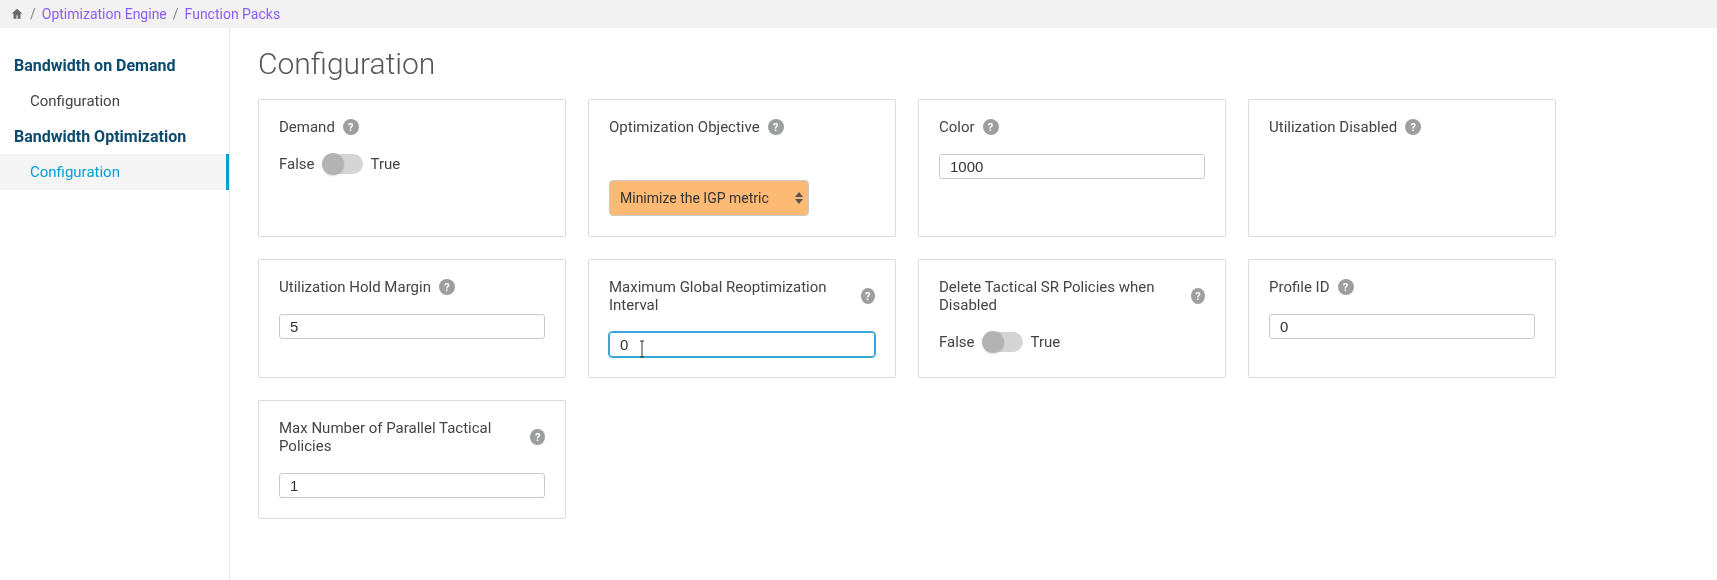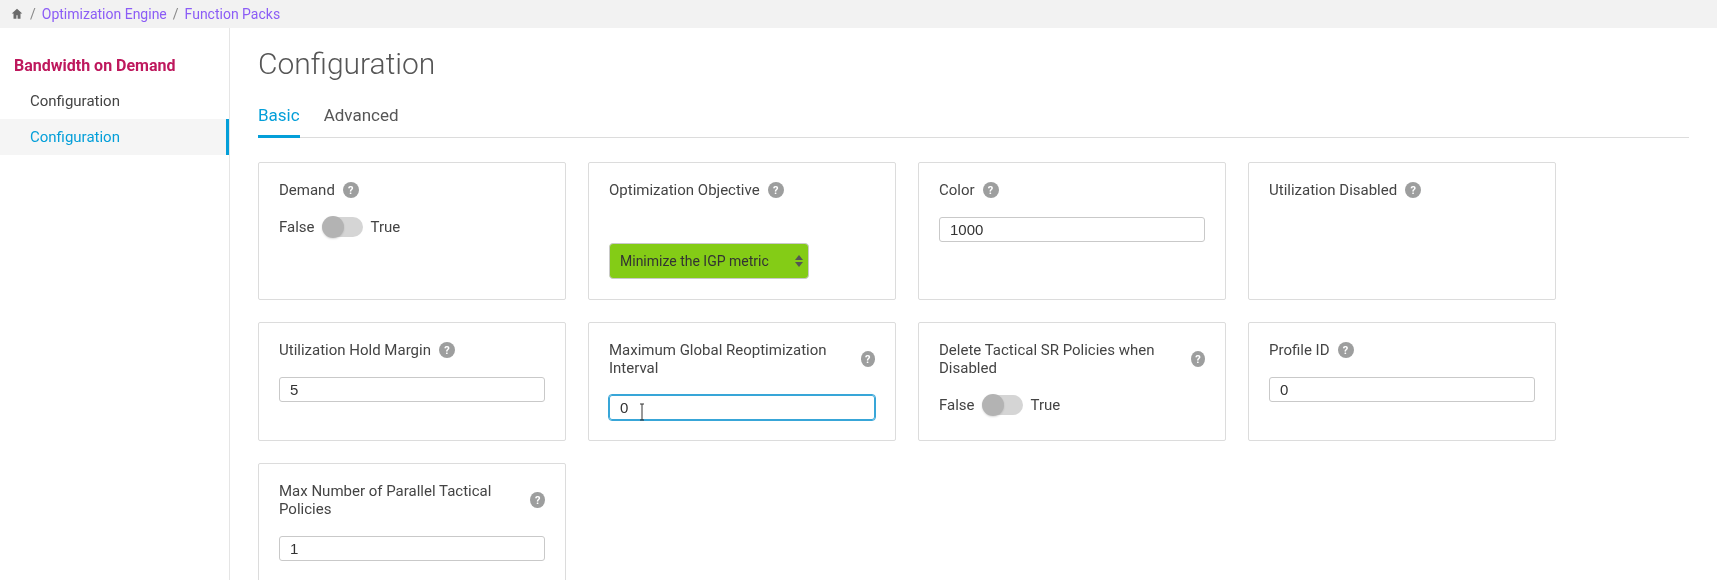--- a/index.html
+++ b/index.html
@@ -3,36 +3,36 @@
 <meta charset="utf-8">
 <style>
   * { box-sizing: border-box; margin: 0; padding: 0; }
   body { font-family: -apple-system, BlinkMacSystemFont, "Segoe UI", Roboto, Helvetica, Arial, sans-serif; color: #39393b; background: #ffffff; width: 1717px; }
   .breadcrumb-bar { background: #f2f2f2; height: 28px; display: flex; align-items: center; padding: 0 10px; font-size: 14px; color: #555; }
   .breadcrumb-bar .home-icon svg { width: 14px; height: 14px; fill: #6a6a6a; display: block; }
   .breadcrumb-bar .sep { margin: 0 6px; color: #888; }
   .breadcrumb-bar .crumb { color: #8b5cf6; }
   .layout { display: flex; }
   .sidebar { width: 230px; border-right: 1px solid #e5e5e5; padding-top: 20px; min-height: 552px; }
-  .sidebar h3 { font-size: 16px; font-weight: 700; color: #be185d; padding: 8px 14px; }
+  .sidebar h3 { font-size: 16px; font-weight: 700; color: #0c4a6e; padding: 8px 14px; }
   .sidebar .item { font-size: 15px; color: #444; padding: 9px 14px 9px 30px; cursor: pointer; }
   .sidebar .item.active { background: #f5f5f5; color: #049fd9; border-right: 3px solid #049fd9; }
   .main { flex: 1; padding: 18px 28px; }
   .page-title { font-size: 30px; font-weight: 300; color: #565656; margin-bottom: 18px; }
   .tabs { display: flex; gap: 24px; border-bottom: 1px solid #dcdcdc; margin-bottom: 24px; }
   .tab { font-size: 17px; color: #565656; padding: 6px 0 10px 0; cursor: pointer; }
   .tab.active { color: #049fd9; border-bottom: 3px solid #049fd9; margin-bottom: -1px; }
   .cards { display: flex; flex-wrap: wrap; gap: 22px; }
   .card { border: 1px solid #dcdcdc; border-radius: 2px; padding: 18px 20px 20px 20px; width: 308px; min-height: 110px; }
   .card-label { font-size: 15px; color: #444; display: flex; align-items: center; gap: 8px; margin-bottom: 18px; }
   .help-icon { display: inline-flex; width: 16px; height: 16px; background: #9d9e9e; color: #fff; border-radius: 50%; font-size: 11px; font-weight: 700; align-items: center; justify-content: center; }
   .text-input { width: 100%; max-width: 268px; height: 25px; border: 1px solid #c9c9c9; border-radius: 3px; padding: 0 10px; font-size: 15px; color: #333; }
   .text-input.focused { border-color: #38a6d8; outline: 1px solid #38a6d8; }
   .select-wrap { position: relative; width: 200px; }
-  .select { width: 200px; height: 36px; border: 1px solid #c9c9c9; border-radius: 4px; padding: 0 28px 0 10px; font-size: 14px; color: #333; background: #84cc16; display: flex; align-items: center; margin-top: 44px; }
+  .select { width: 200px; height: 36px; border: 1px solid #c9c9c9; border-radius: 4px; padding: 0 28px 0 10px; font-size: 14px; color: #333; background: #fdba74; display: flex; align-items: center; margin-top: 44px; }
   .select-arrows { position: absolute; right: 6px; top: 50%; transform: translateY(-50%); display: flex; flex-direction: column; gap: 1px; }
   .select-arrows svg { width: 8px; height: 6px; fill: #555; }
   .toggle-row { display: flex; align-items: center; gap: 8px; font-size: 15px; color: #444; }
   .toggle { width: 40px; height: 20px; background: #d5d5d5; border-radius: 12px; position: relative; cursor: pointer; }
   .toggle .knob { position: absolute; width: 22px; height: 22px; background: #b3b3b3; border-radius: 50%; top: -1px; left: -1px; box-shadow: 0 1px 2px rgba(0,0,0,.15); }
   .cursor-caret { position: absolute; pointer-events: none; }
 </style>
 </head>
 <body>
 
@@ -46,30 +46,27 @@
   <span class="crumb">Optimization Engine</span>
   <span class="sep">/</span>
   <span class="crumb">Function Packs</span>
 </div>
 
 <div class="layout">
   <nav class="sidebar">
     <h3>Bandwidth on Demand</h3>
     <div class="item">Configuration</div>
 
+    <h3>Bandwidth Optimization</h3>
     <div class="item active">Configuration</div>
   </nav>
 
   <main class="main">
     <h1 class="page-title">Configuration</h1>
 
-    <div class="tabs">
-      <div class="tab active">Basic</div>
-      <div class="tab">Advanced</div>
-    </div>
 
     <div class="cards">
 
       <div class="card">
         <div class="card-label">
           <span>Demand</span>
           <span class="help-icon">?</span>
         </div>
         <div class="toggle-row">
           <span>False</span>

